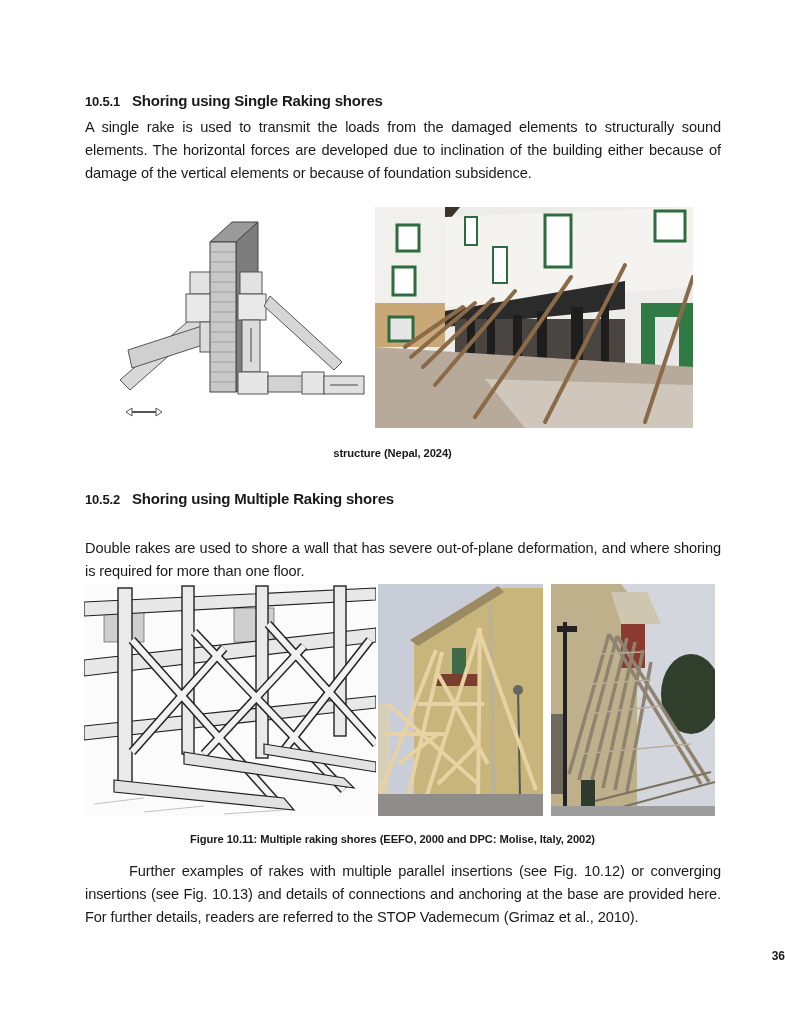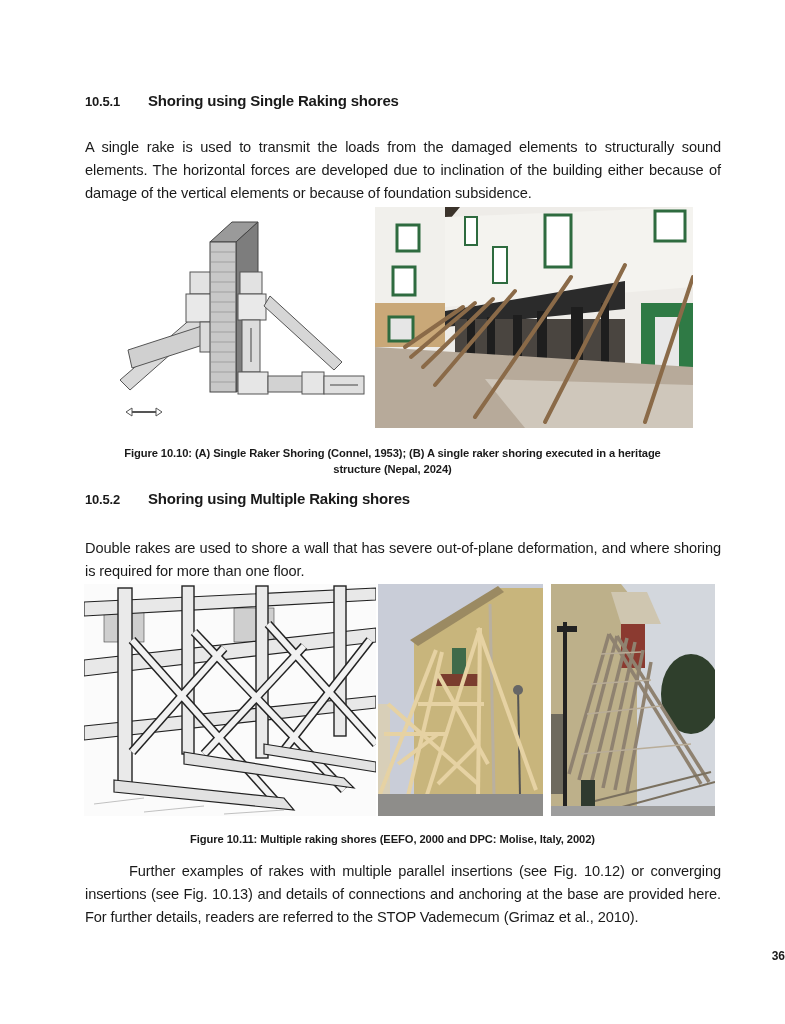--- a/index.html
+++ b/index.html
@@ -1,34 +1,34 @@
 <!DOCTYPE html>
 <html><head>
 <meta charset="utf-8">
 <style>
   html, body { margin:0; padding:0; background:#ffffff; }
   body { width:785px; height:1024px; position:relative; overflow:hidden;
          font-family:"Liberation Sans", "DejaVu Sans", sans-serif; color:#1a1a1a; }
   .abs { position:absolute; }
   .h3 { font-weight:bold; font-size:15px; letter-spacing:-0.2px; }
-  .h3 .num { font-size:13px; margin-right:28px; }
+  .h3 .num { font-size:13px; margin-right:12px; }
   .para { font-size:14.6px; line-height:23px; text-align:justify; letter-spacing:-0.1px; }
   .caption { font-weight:bold; font-size:11.2px; text-align:center; line-height:16px; letter-spacing:-0.1px; }
   .pagenum { font-weight:bold; font-size:12px; text-align:right; }
   .fig { position:absolute; overflow:hidden; }
   svg { display:block; }
 </style>
 </head>
 <body>
 
 <div class="abs h3" style="left:85px; top:92px;">
   <span class="num">10.5.1</span><span>Shoring using Single Raking shores</span>
 </div>
 
-<div class="abs para" style="left:85px; top:136px; width:636px;">A single rake is used to transmit the loads from the damaged elements to structurally sound elements. The horizontal forces are developed due to inclination of the building either because of damage of the vertical elements or because of foundation subsidence.</div>
+<div class="abs para" style="left:85px; top:116px; width:636px;">A single rake is used to transmit the loads from the damaged elements to structurally sound elements. The horizontal forces are developed due to inclination of the building either because of damage of the vertical elements or because of foundation subsidence.</div>
 
 <div class="fig" style="left:112px; top:210px; width:258px; height:218px;">
   <svg width="258" height="218" viewBox="0 0 258 218">
 
     <polygon points="8,170 18,180 120,90 110,82" fill="#d9d9d9" stroke="#555" stroke-width="1"></polygon>
     <polygon points="16,140 20,158 100,132 96,114" fill="#d0d0d0" stroke="#555" stroke-width="1"></polygon>
 
     <rect x="78" y="62" width="22" height="22" fill="#e2e2e2" stroke="#555"></rect>
     <rect x="74" y="84" width="26" height="28" fill="#e9e9e9" stroke="#555"></rect>
     <rect x="88" y="112" width="12" height="30" fill="#dcdcdc" stroke="#555"></rect>
@@ -114,21 +114,20 @@
       <line x1="270" y1="215" x2="318" y2="70"></line>
       <line x1="60" y1="178" x2="140" y2="84"></line>
       <line x1="48" y1="160" x2="118" y2="92"></line>
       <line x1="36" y1="150" x2="100" y2="96"></line>
       <line x1="30" y1="140" x2="88" y2="100"></line>
     </g>
   </svg>
 </div>
 
 <div class="abs caption" style="left:80px; top:445px; width:625px;">
-  <div>Figure 10.10: (A) Single Raker Shoring (Connel, 1953); (B) A single raker shoring executed in a heritage</div>
   <div>structure (Nepal, 2024)</div>
 </div>
 
 <div class="abs h3" style="left:85px; top:490px;">
   <span class="num">10.5.2</span><span>Shoring using Multiple Raking shores</span>
 </div>
 
 <div class="abs para" style="left:85px; top:537px; width:636px;">Double rakes are used to shore a wall that has severe out-of-plane deformation, and where shoring is required for more than one floor.</div>
 
 <div class="fig" style="left:84px; top:584px; width:292px; height:232px; background:#ffffff;">

